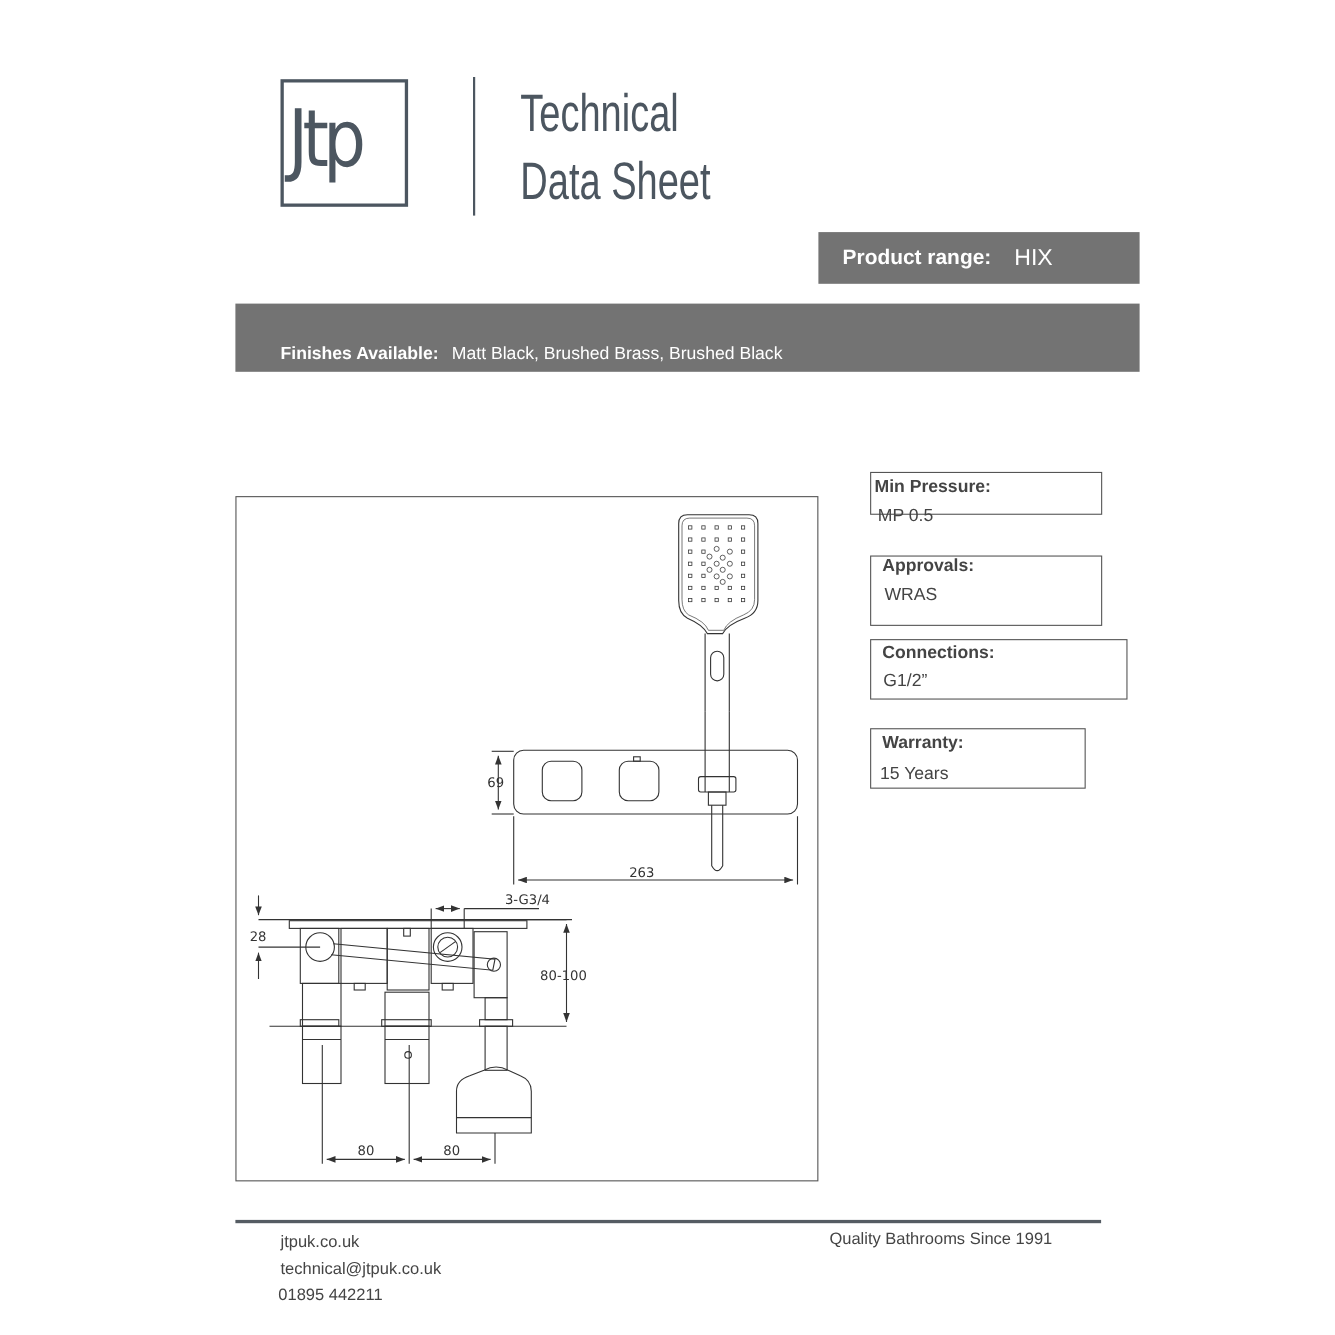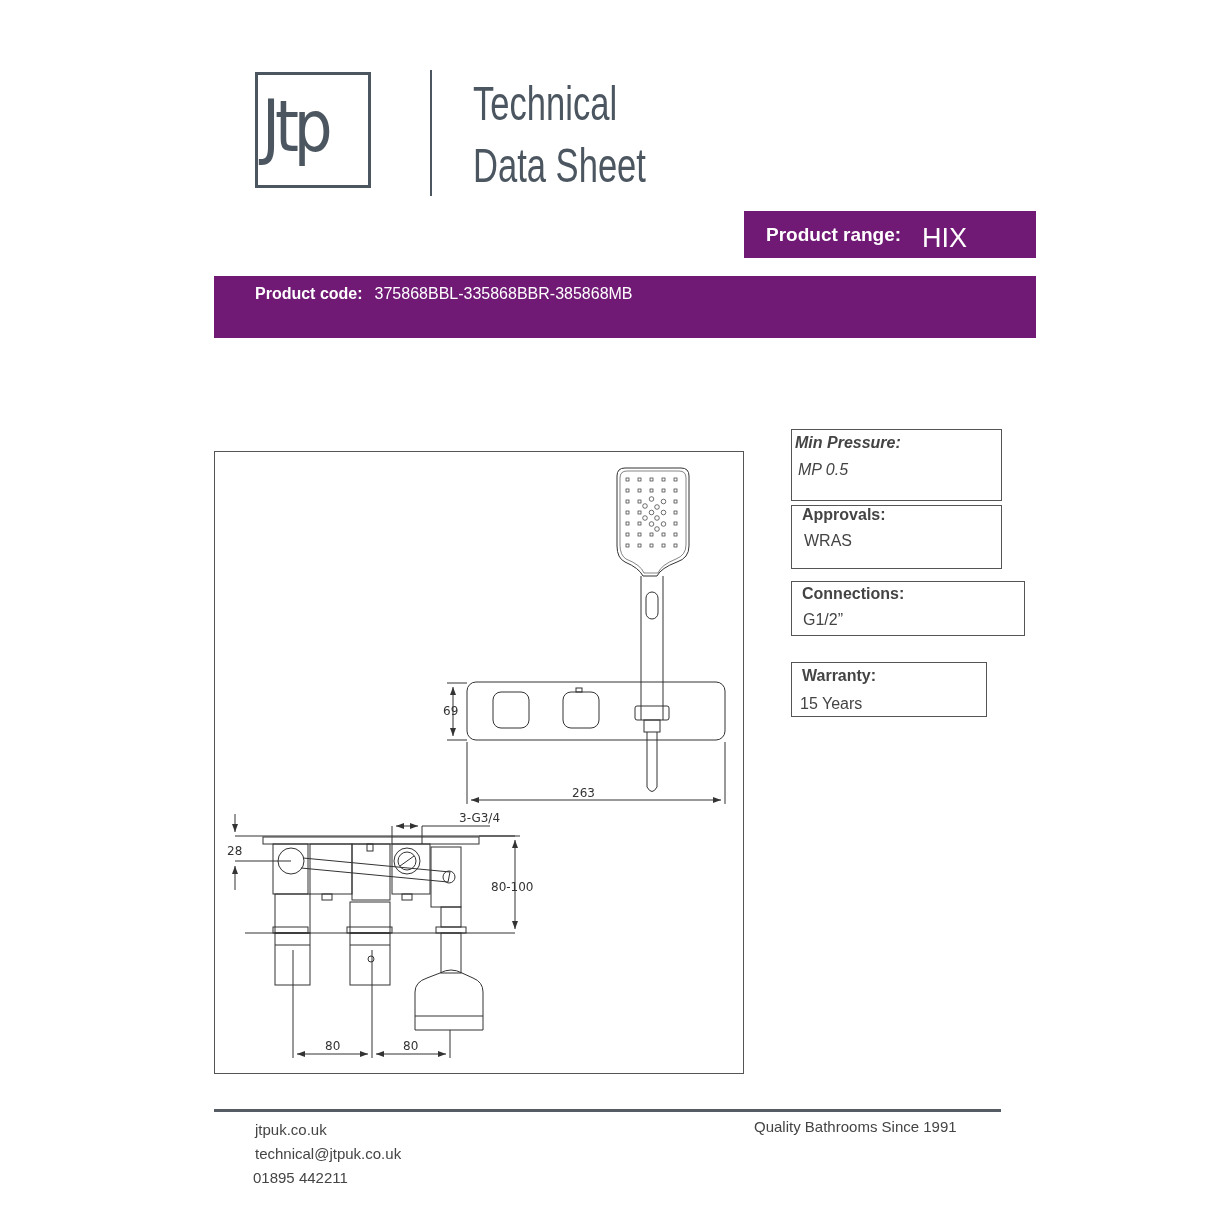--- a/index.html
+++ b/index.html
@@ -9,24 +9,24 @@
 
   
   .logo-box { left: 255px; top: 72px; width: 116px; height: 116px; border: 3px solid #4c5660; box-sizing: border-box; }
   .logo-text { left: 262px; top: 78px; font-family: "DejaVu Sans", sans-serif; font-size: 72px; line-height: 96px;
                color: #4c5660; letter-spacing: -6px; font-weight: normal; transform: scaleX(0.85); transform-origin: left top; }
   .logo-divider { left: 430px; top: 70px; width: 2px; height: 126px; background: #4c5660; }
   .title-line { left: 473px; font-family: "Liberation Sans Narrow", "Liberation Sans", sans-serif; font-size: 48px;
                 color: #4c5660; transform: scaleX(0.72); transform-origin: left top; line-height: 52px; }
 
   
-  .bar { background: #701a75; color: #ffffff; }
+  .bar { background: #737373; color: #ffffff; }
   .range-bar { left: 744px; top: 211px; width: 292px; height: 47px; }
   .range-label { left: 22px; top: 13px; font-size: 19px; font-weight: bold; }
-  .range-value { left: 178px; top: 12px; font-size: 27px; font-weight: normal; }
+  .range-value { left: 178px; top: 12px; font-size: 21px; font-weight: normal; }
   .code-bar { left: 214px; top: 276px; width: 822px; height: 62px; }
   .code-row { left: 41px; font-size: 16px; white-space: nowrap; }
   .code-row b { font-weight: bold; margin-right: 12px; }
 
   
   .draw-frame { left: 214px; top: 451px; width: 530px; height: 623px; border: 1px solid #555; box-sizing: border-box; }
   svg text { font-family: "DejaVu Sans", sans-serif; fill: #333; }
 
   
   .spec { border: 1.5px solid #555; box-sizing: border-box; background: #fff; }
@@ -45,22 +45,22 @@
 <div class="abs logo-divider"></div>
 <div class="abs title-line" style="top:78px;">Technical</div>
 <div class="abs title-line" style="top:140px;">Data Sheet</div>
 
 <div class="abs bar range-bar">
   <span class="abs range-label">Product range:</span>
   <span class="abs range-value">HIX</span>
 </div>
 
 <div class="abs bar code-bar">
-  <div class="abs code-row" style="top:9px;">
-    <b>Product code:</b><span>375868BBL-335868BBR-385868MB</span>
+  <div class="abs code-row" style="top:37px;">
+    <b>Finishes Available:</b><span>Matt Black, Brushed Brass, Brushed Black</span>
   </div>
 </div>
 
 <div class="abs draw-frame">
   <svg width="530" height="623" viewBox="0 0 530 623" fill="none" stroke="#333" stroke-width="1">
     <defs>
       <marker id="arr" markerWidth="8" markerHeight="6" refX="8" refY="3" orient="auto-start-reverse">
         <path d="M0,0 L8,3 L0,6 z" fill="#333" stroke="none"></path>
       </marker>
     </defs>
@@ -195,21 +195,21 @@
     <line x1="78" y1="498" x2="78" y2="606"></line>
     <line x1="157" y1="498" x2="157" y2="606"></line>
     <line x1="235" y1="578" x2="235" y2="606"></line>
     <line x1="82" y1="602" x2="153" y2="602" marker-start="url(#arr)" marker-end="url(#arr)"></line>
     <line x1="161" y1="602" x2="231" y2="602" marker-start="url(#arr)" marker-end="url(#arr)"></line>
     <text x="110" y="598" font-size="12" stroke="none">80</text>
     <text x="188" y="598" font-size="12" stroke="none">80</text>
   </svg>
 </div>
 
-<div class="abs spec" style="left:791px;top:429px;width:211px;height:72px;font-style:italic;">
+<div class="abs spec" style="left:791px;top:429px;width:211px;height:39px;">
   <span class="abs spec-label" style="left:3px;">Min Pressure:</span>
   <span class="abs spec-value" style="left:6px;top:31px;">MP 0.5</span>
 </div>
 <div class="abs spec" style="left:791px;top:505px;width:211px;height:64px;">
   <span class="abs spec-label" style="left:10px;top:0px;">Approvals:</span>
   <span class="abs spec-value" style="left:12px;top:26px;">WRAS</span>
 </div>
 <div class="abs spec" style="left:791px;top:581px;width:234px;height:55px;">
   <span class="abs spec-label" style="left:10px;top:3px;">Connections:</span>
   <span class="abs spec-value" style="left:11px;top:29px;">G1/2”</span>

